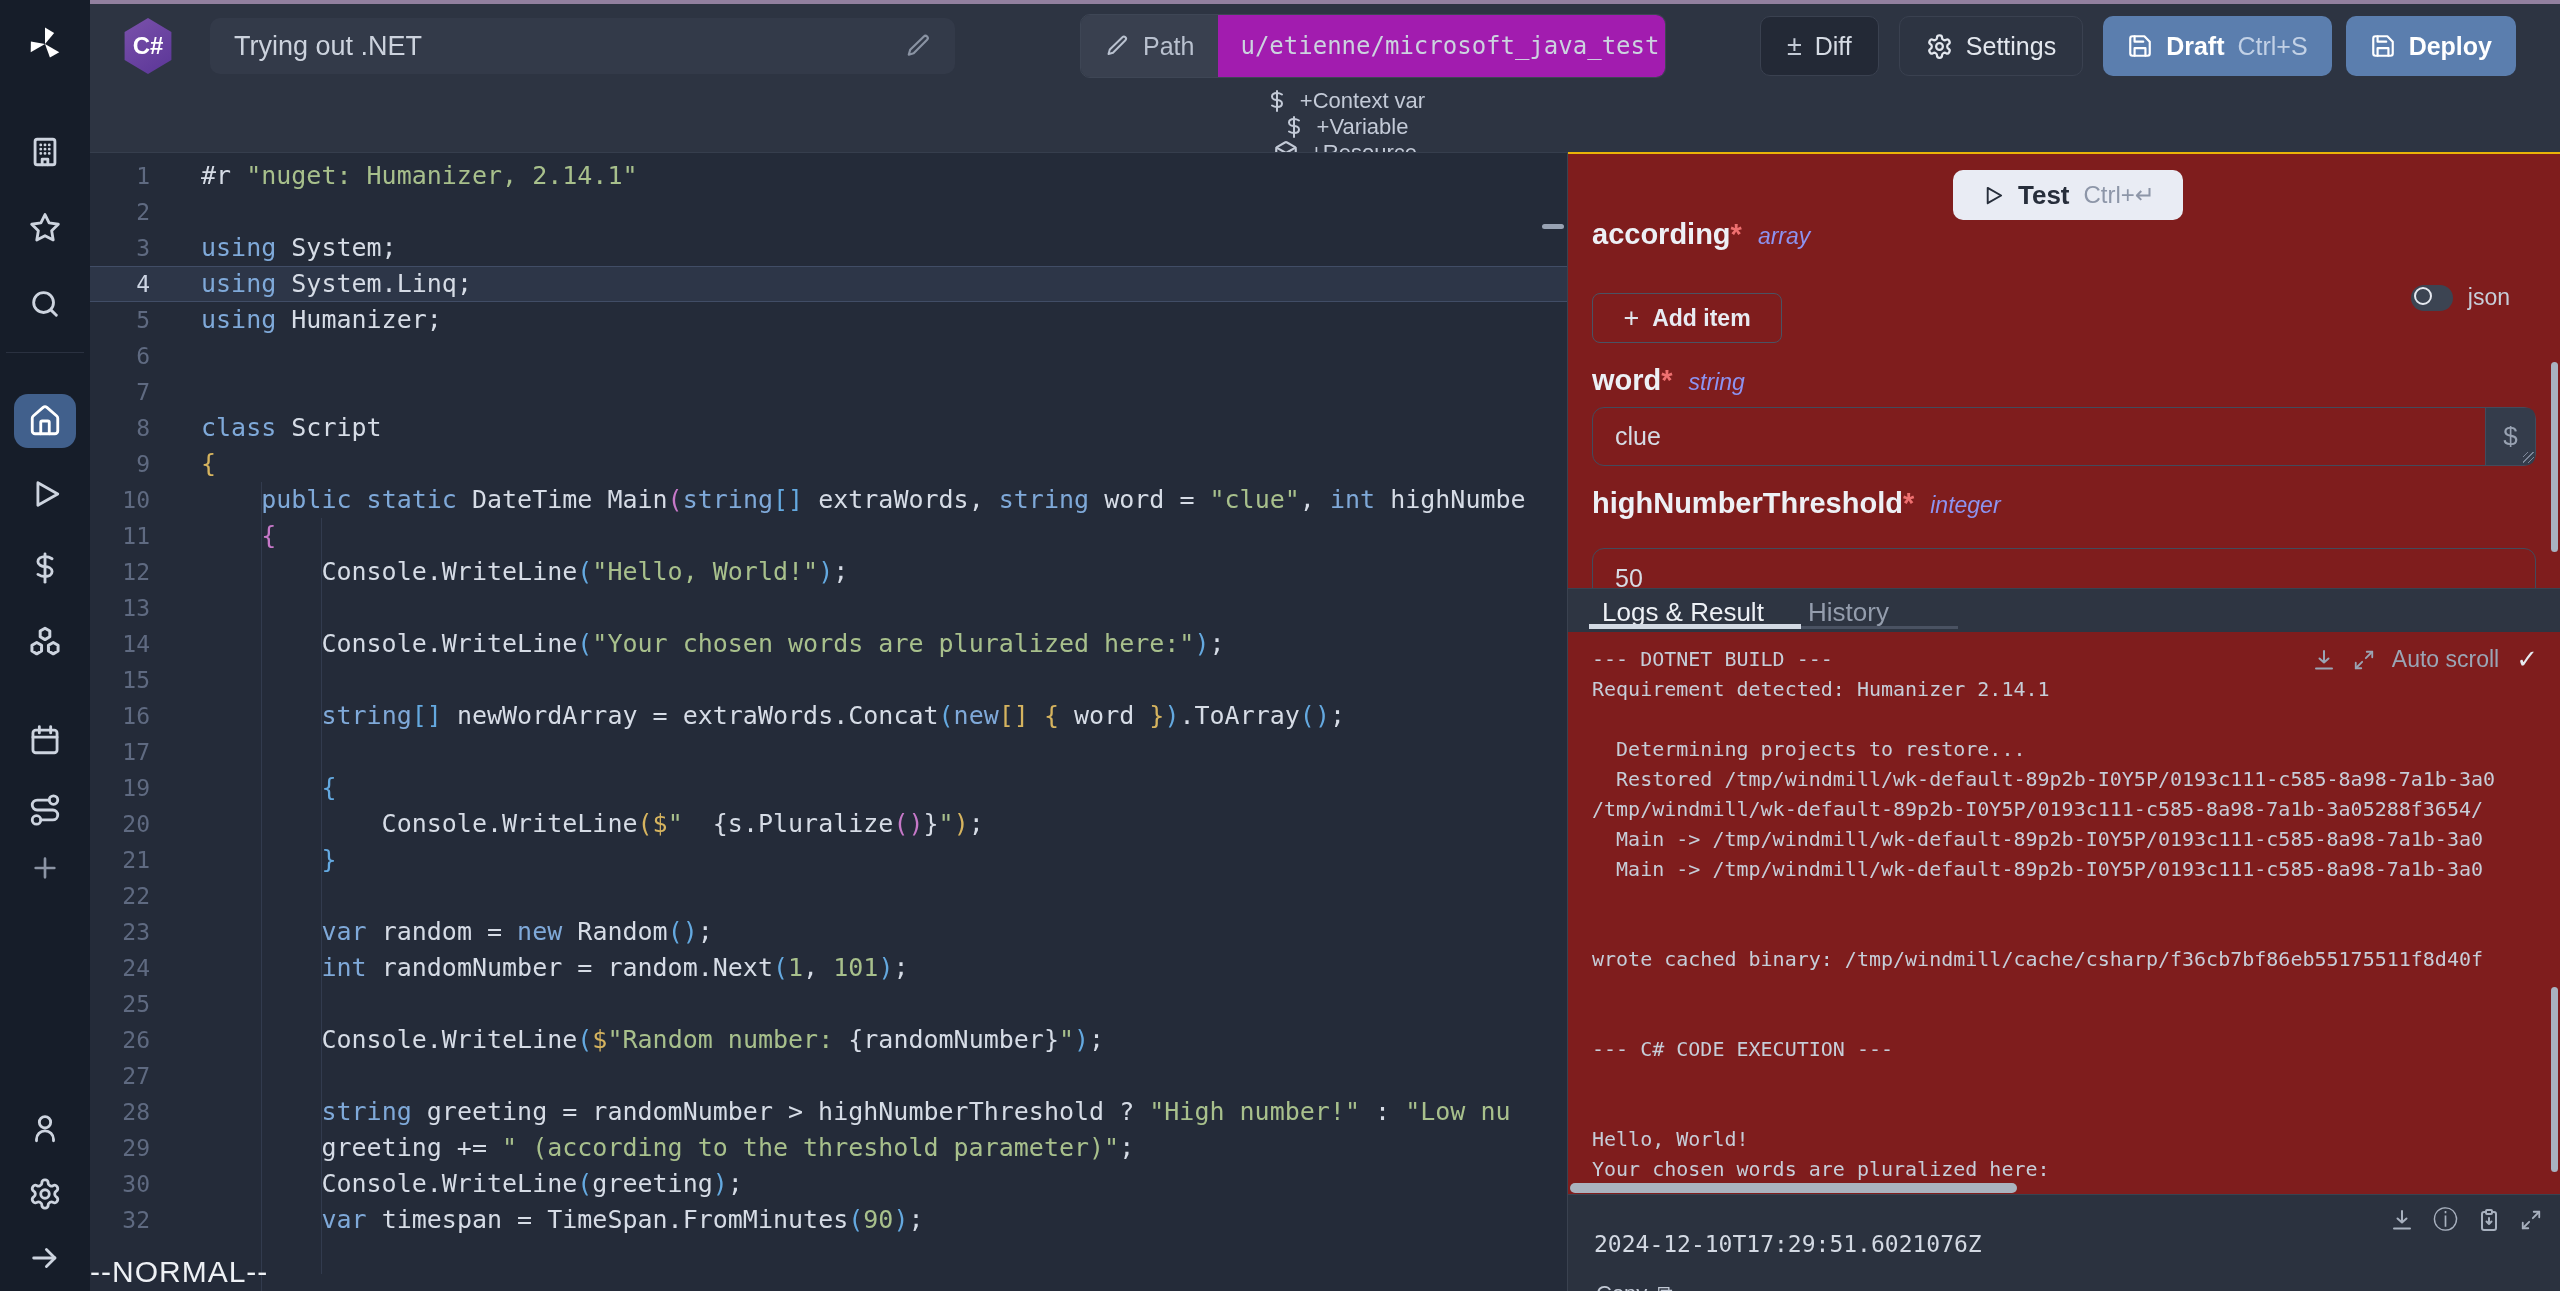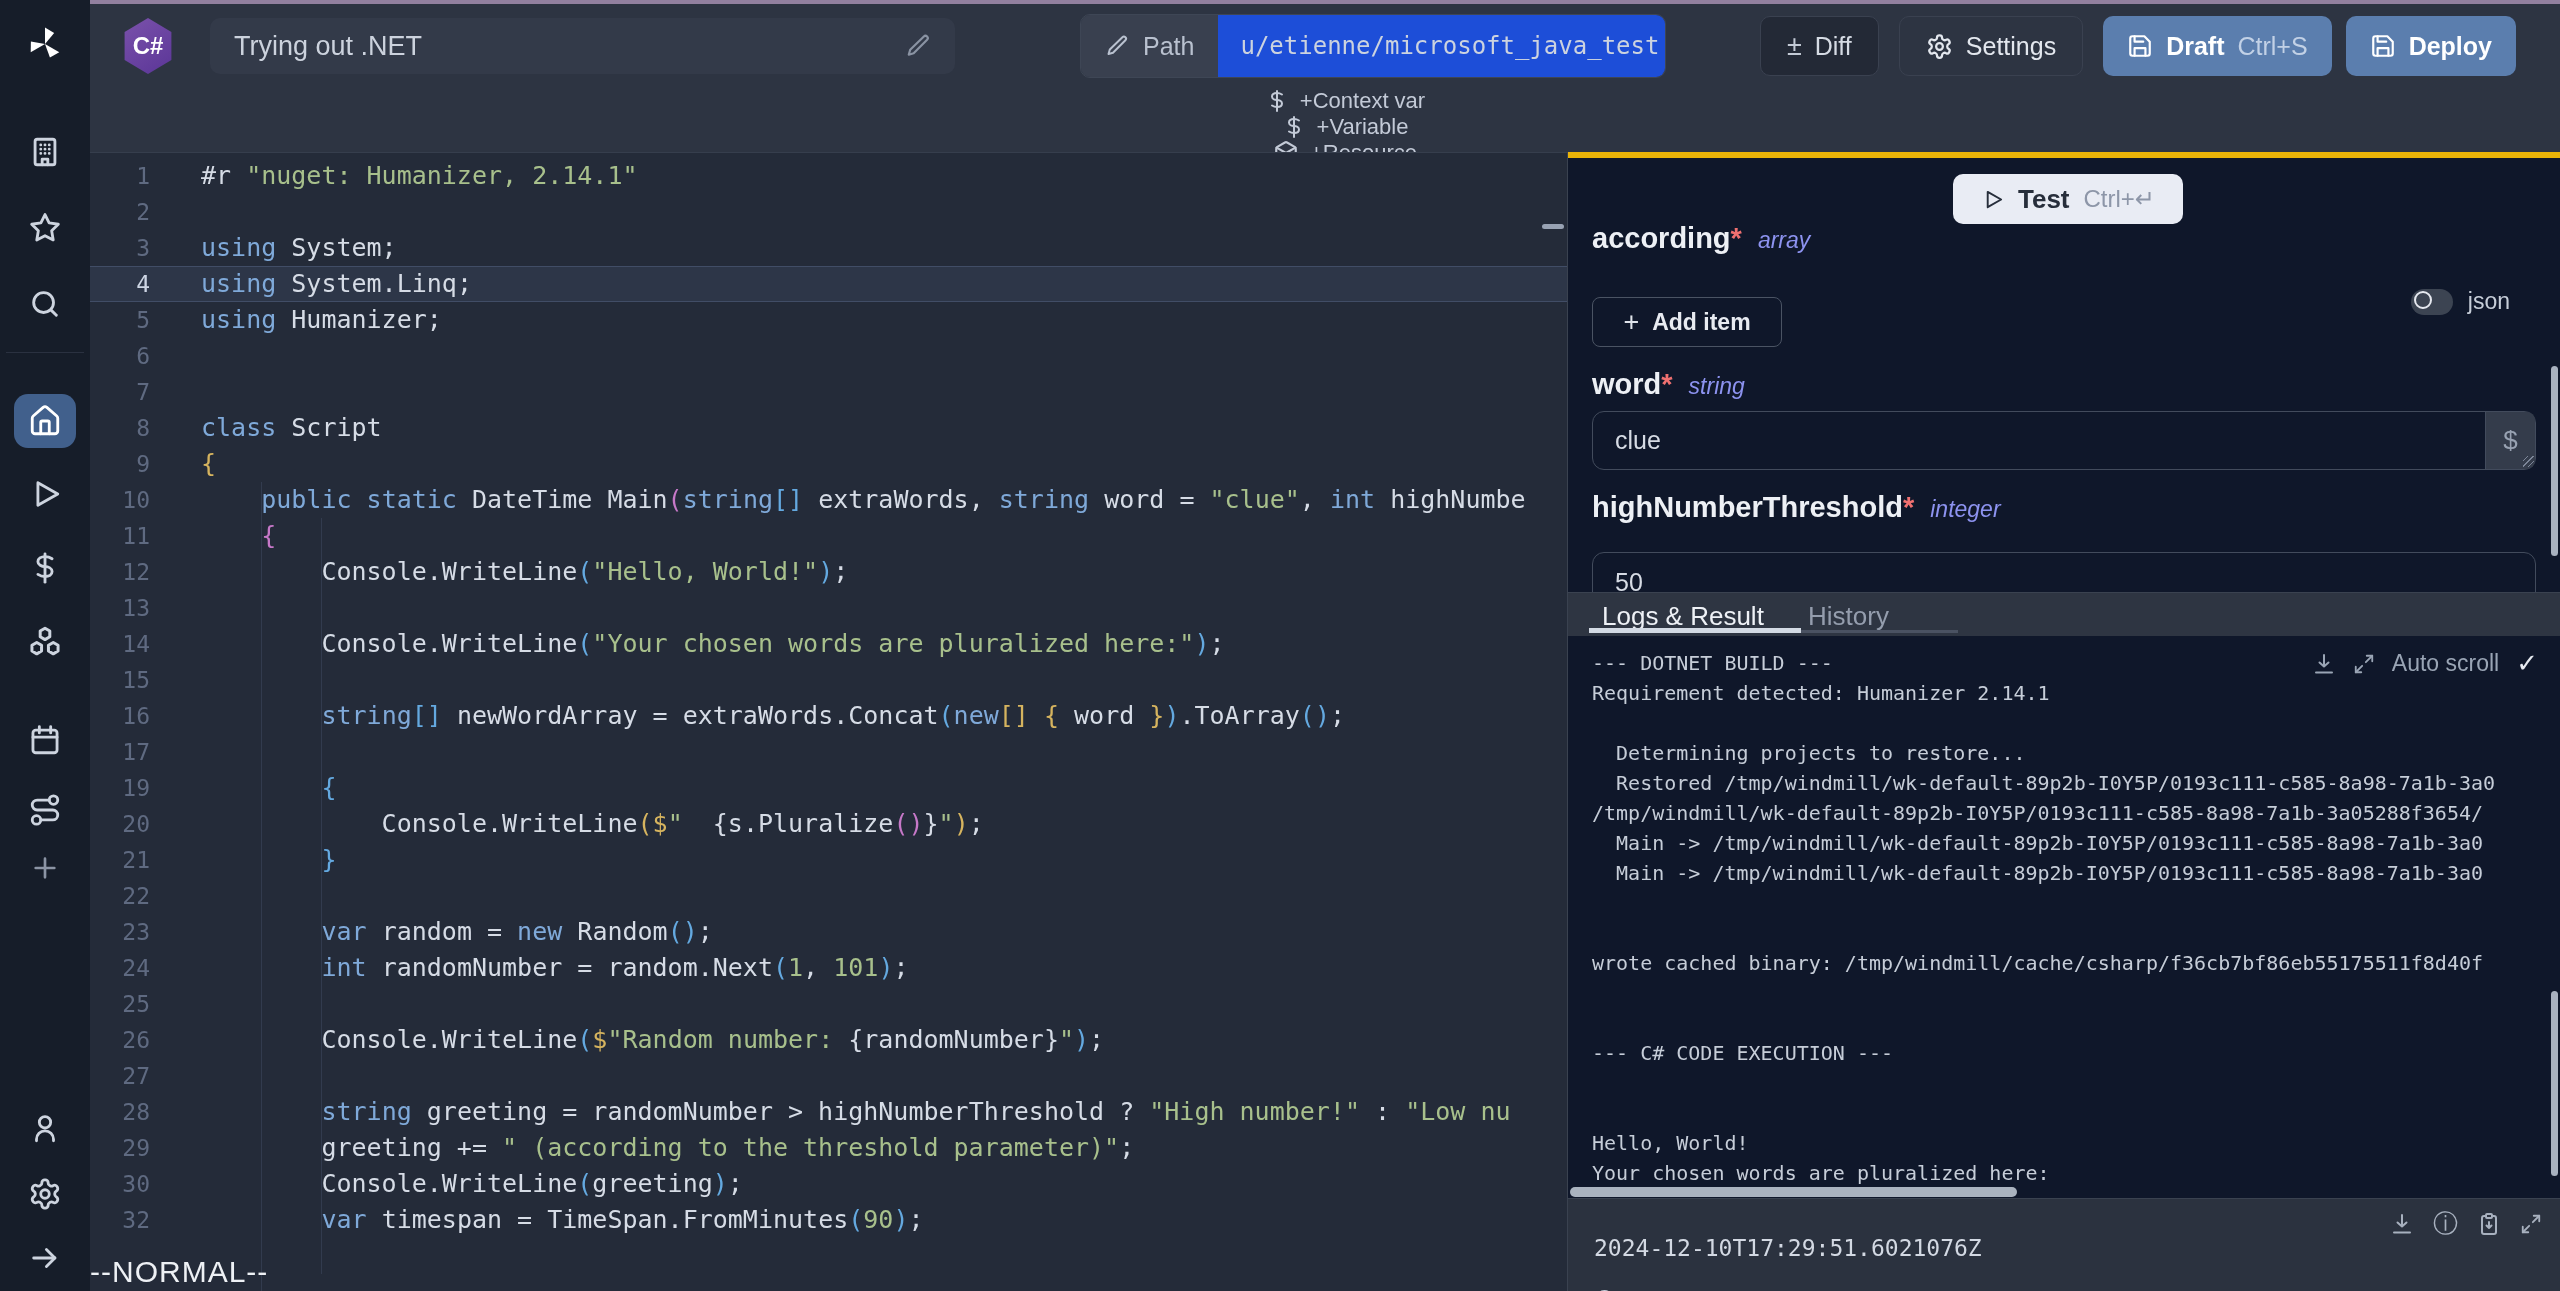--- a/index.html
+++ b/index.html
@@ -23,21 +23,21 @@
   #lang-badge { width:52px; height:56px; margin-left:32px; background:linear-gradient(145deg,#7b52ab,#5a3597);
     clip-path:polygon(50% 0,95% 25%,95% 75%,50% 100%,5% 75%,5% 25%);
     color:#fff; font-weight:bold; font-size:24px; display:flex; align-items:center; justify-content:center; }
   #title-box { margin-left:36px; width:745px; height:56px; background:#333a49; border-radius:10px;
     display:flex; align-items:center; padding:0 24px; }
   #title-box .ttl { font-size:27px; color:#ccd2dd; }
   #title-box .pen { margin-left:auto; color:#8a93a3; }
   #path-chip { margin-left:125px; width:586px; height:64px; border:1px solid #3e4655; border-radius:10px;
     display:flex; align-items:stretch; overflow:hidden; }
   #path-chip .seg-l { display:flex; align-items:center; gap:14px; padding:0 24px; background:#39404f; color:#b9c1cf; font-size:25px; }
-  #path-chip .seg-r { flex:1; display:flex; align-items:center; padding:0 22px; background:#1d4ed8; color:#ccd3df; font-size:24px; }
+  #path-chip .seg-r { flex:1; display:flex; align-items:center; padding:0 22px; background:#a21caf; color:#ccd3df; font-size:24px; }
   .tb-btn { height:60px; border-radius:10px; display:flex; align-items:center; gap:13px; font-size:25px; cursor:pointer; }
   #btn-diff { margin-left:auto; background:#232936; border:1px solid #3a4150; padding:0 26px; color:#d6dbe4; }
   #btn-diff .pm { font-size:27px; color:#c3cad6; }
   #btn-settings { margin-left:20px; border:1px solid #3a4150; padding:0 26px; color:#e3e7ee; }
   #btn-draft, #btn-deploy { background:#5b7eae; color:#fff; font-weight:bold; padding:0 24px; }
   #btn-draft { margin-left:20px; }
   #btn-deploy { margin-left:14px; margin-right:44px; }
   #btn-draft .sc { font-weight:normal; color:#c2d1e6; }
 
   
@@ -64,22 +64,22 @@
   .code-row.active { background:#2d3648; box-shadow:inset 0 1px 0 #414d66, inset 0 -1px 0 #414d66; }
   .code-row.active .ln { color:#cdd5e3; }
   .tk-pl{color:#d6dce6} .tk-k{color:#7fa9d9} .tk-s{color:#a8c08c} .tk-n{color:#a8c08c}
   .tk-c{color:#5d6b86} .tk-y{color:#d6b45f} .tk-m{color:#c678c8} .tk-b{color:#64a9e0}
   .indent-guide { position:absolute; width:1px; background:#323b4e; }
   #vim-status { position:absolute; left:0; bottom:2px; font-size:30px; color:#eef1f5; z-index:5; letter-spacing:1px; }
   #split-border { position:absolute; left:1567px; top:152px; width:1px; height:1139px; background:#3a4250; z-index:6; }
   #split-handle { position:absolute; left:1542px; top:224px; width:22px; height:5px; border-radius:3px; background:#98a2b3; z-index:7; }
 
   
-  #panel { position:absolute; left:1568px; top:152px; width:992px; height:1139px; background:#0f172a;
-    border-top:6px solid #eab308; overflow:hidden; }
+  #panel { position:absolute; left:1568px; top:152px; width:992px; height:1139px; background:#7f1d1d;
+    border-top:2px solid #eab308; overflow:hidden; }
   #test-btn { position:absolute; left:385px; top:16px; width:230px; height:50px; background:#e9ecf4;
     border-radius:10px; display:flex; align-items:center; justify-content:center; gap:14px; cursor:pointer; }
   #test-btn .t { font-size:26px; font-weight:bold; color:#272e3b; }
   #test-btn .s { font-size:24px; color:#8d96a8; }
   .fld-label { position:absolute; left:24px; display:flex; align-items:baseline; }
   .fld-label .nm { font-size:29px; font-weight:bold; color:#edf0f5; }
   .fld-label .req { font-size:29px; font-weight:bold; color:#ef7070; }
   .fld-label .ty { font-size:23px; font-style:italic; color:#8d93f0; margin-left:16px; }
   #json-row { position:absolute; right:50px; top:130px; display:flex; align-items:center; gap:15px; }
   #json-toggle { width:42px; height:26px; }

